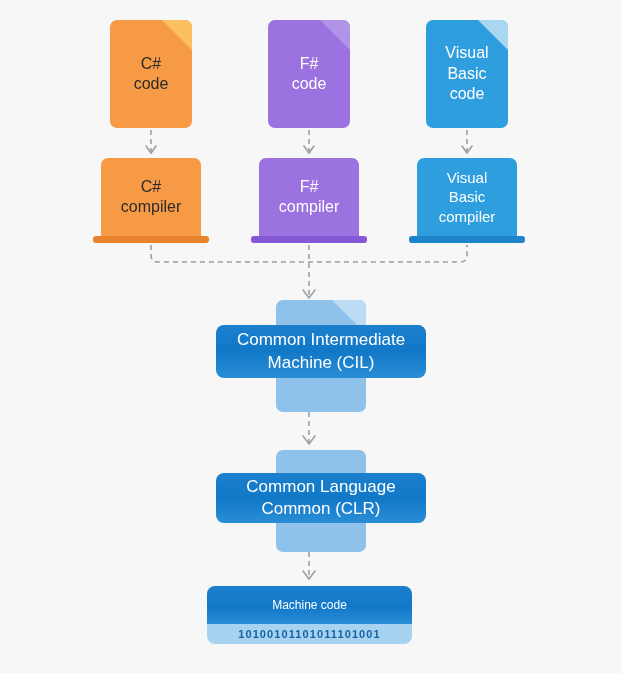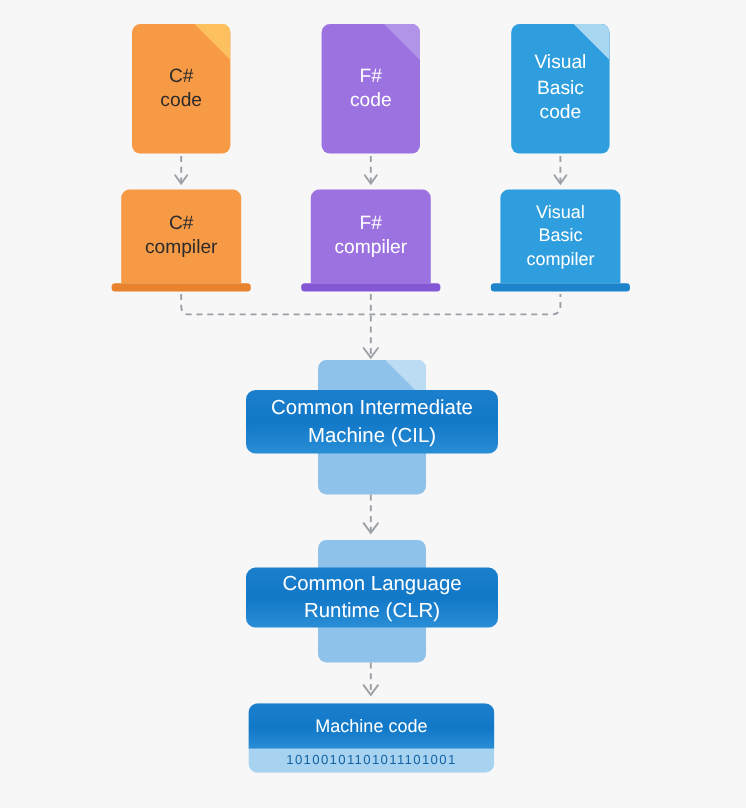--- a/index.html
+++ b/index.html
@@ -87,21 +87,21 @@
     border-radius: 3px;
   }
   .laptop.orange .screen { background: #f79a46; color: #2b2b2b; }
   .laptop.orange .base   { background: #e8822c; }
   .laptop.purple .screen { background: #9b72e0; color: #ffffff; }
   .laptop.purple .base   { background: #8458d4; }
   .laptop.blue   .screen { background: #2f9ede; color: #ffffff; }
   .laptop.blue   .base   { background: #1d84cc; }
 
   
-  .stack { position: absolute; }
+  .stack { position: absolute; margin-left: 11px; }
   .stack .back {
     position: absolute;
     background: #8fc2ea;
   }
   .stack .back.docshape {
     border-radius: 7px;
   }
   .stack .back .fold {
     position: absolute;
     top: 0;
@@ -129,31 +129,31 @@
 
   
   .machine { position: absolute; width: 205px; height: 58px; border-radius: 8px; overflow: hidden; }
   .machine .top {
     height: 38px;
     background: linear-gradient(180deg, #1b7fcc 0%, #1178c8 55%, #2a8ed6 100%);
     color: #ffffff;
     display: flex;
     align-items: center;
     justify-content: center;
-    font-size: 15px;
+    font-size: 12px;
   }
   .machine .bits {
     height: 20px;
     background: #a8d3f0;
     color: #1464a5;
     display: flex;
     align-items: center;
     justify-content: center;
     font-size: 11px;
-    font-weight: normal;
+    font-weight: bold;
     letter-spacing: 1.1px;
     font-family: "Liberation Sans", sans-serif;
   }
 
   
   .conn { position: absolute; }
   svg.conn { overflow: visible; }
   .dash {
     fill: none;
     stroke: #9aa0a6;
@@ -260,21 +260,21 @@
         <span>Machine (CIL)</span>
       </span>
     </div>
   </div>
 
   <div class="stack" style="left:205px; top:450px; width:210px; height:102px;">
     <div class="back" style="left:60px; top:0; width:90px; height:102px; border-radius:7px;"></div>
     <div class="front" style="left:0; top:23px; width:210px; height:50px;">
       <span>
         <span>Common Language</span><br>
-        <span>Runtime (CLR)</span>
+        <span>Common (CLR)</span>
       </span>
     </div>
   </div>
 
   <div class="machine" style="left:207px; top:586px;">
     <div class="top">Machine code</div>
     <div class="bits">10100101101011101001</div>
   </div>
 
 </div>

